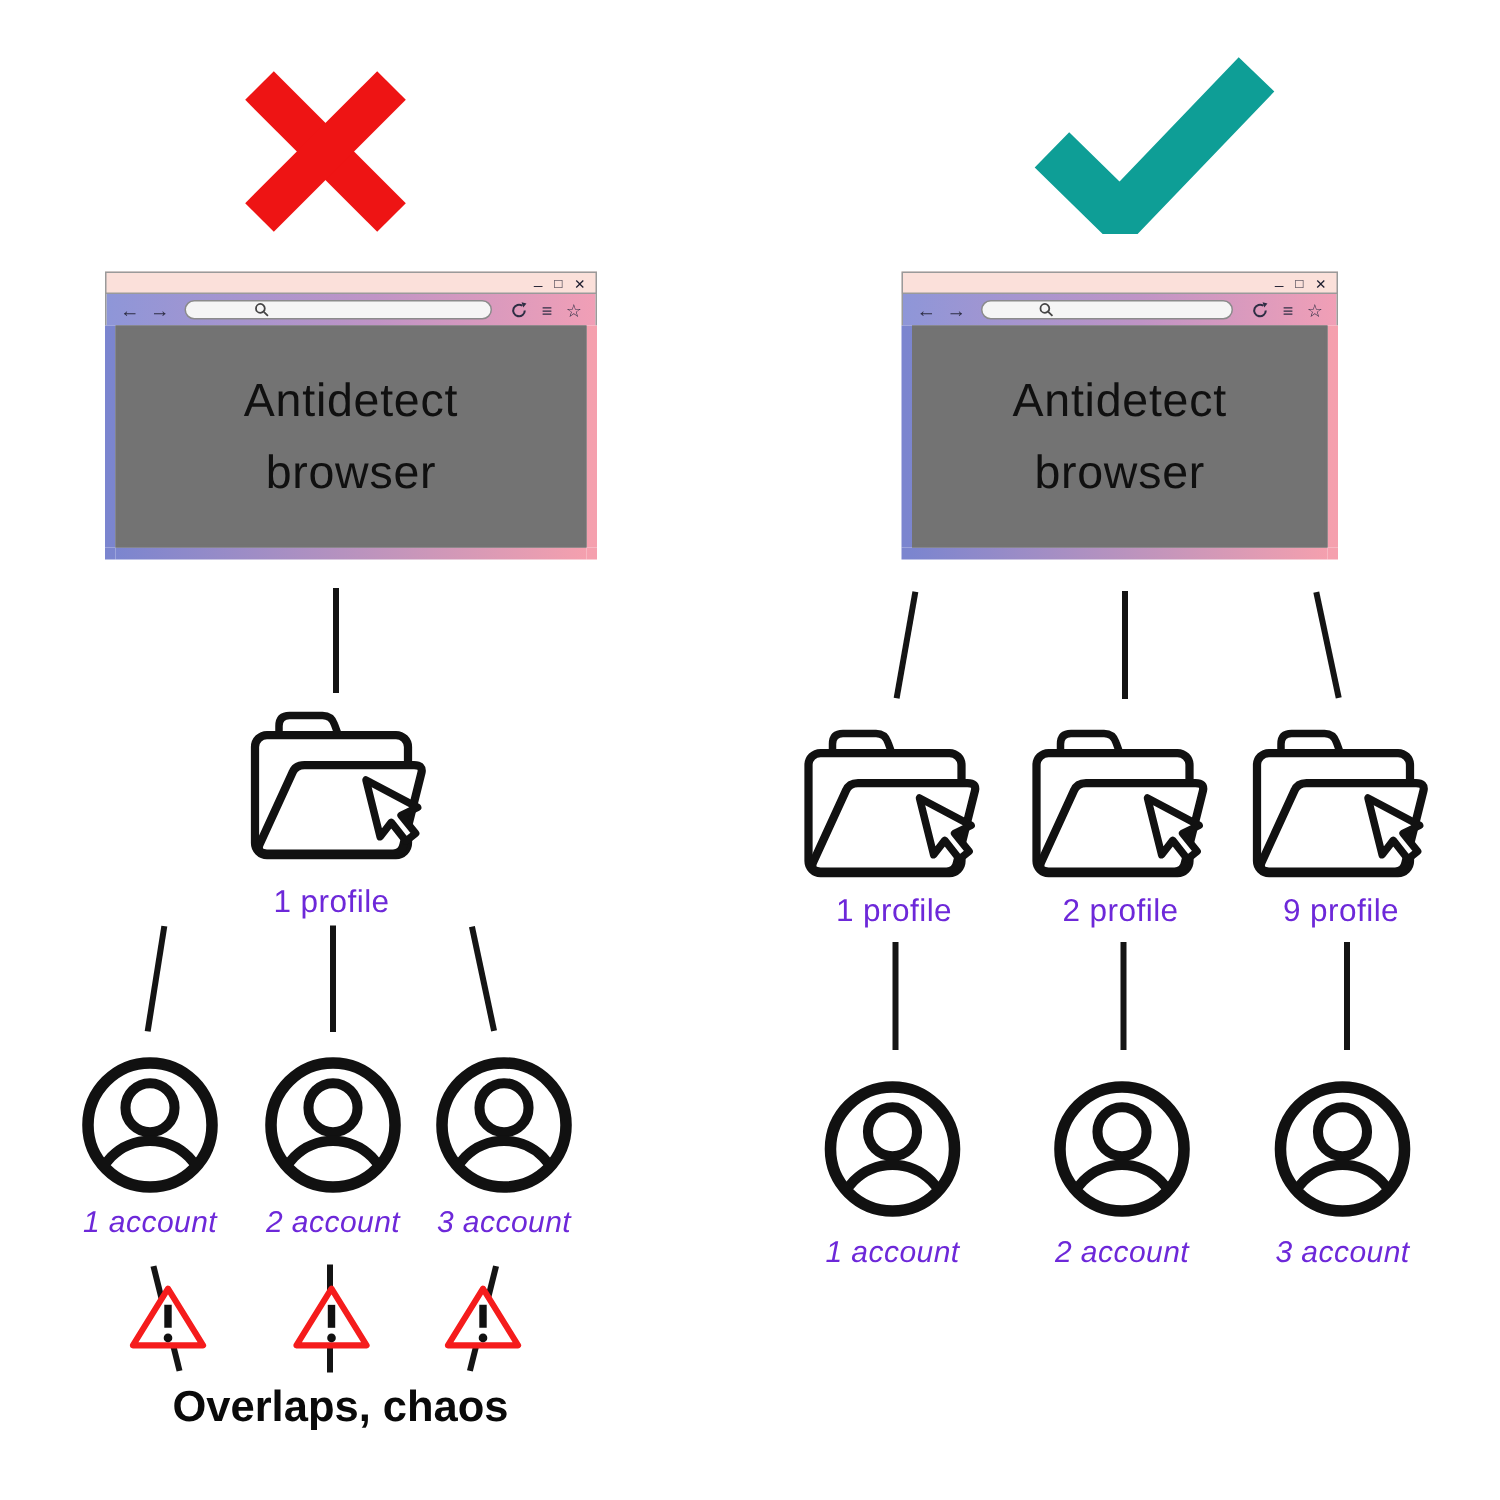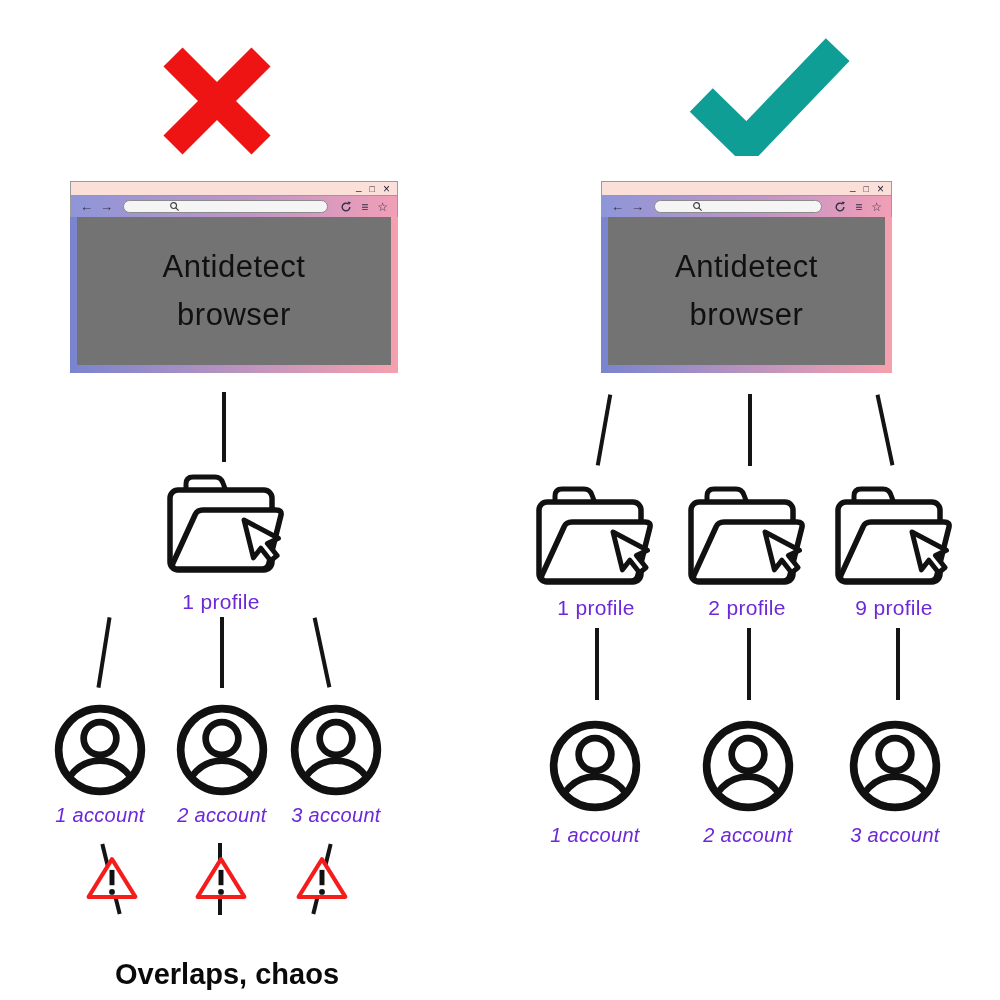--- a/index.html
+++ b/index.html
@@ -32,21 +32,21 @@
             border-style:solid;border-width:0 7px 8px 7px;
             border-image:linear-gradient(90deg,#7b85cf,#f5a0ae) 1;}
   .bwhite{width:100%;height:100%;background:#737373;border:2px solid #737373;box-sizing:border-box;
           display:flex;align-items:center;justify-content:center;text-align:center;}
   .btitle{font-size:31px;line-height:1.55;letter-spacing:.5px;color:#101010;max-width:82%;}
 
   .diaglabel{position:absolute;transform:translateX(-50%);white-space:nowrap;
              font-size:21px;color:#6d28d9;letter-spacing:.3px;text-align:right;}
   .acclabel{font-size:20px;font-style:italic;}
   .caption{position:absolute;transform:translateX(-50%);white-space:nowrap;
-           font-size:29px;font-weight:700;color:#0a0a0a;margin-top:36px;}
+           font-size:29px;font-weight:700;color:#0a0a0a;}
 </style>
 </head>
 <body>
 
 <svg width="0" height="0" style="position:absolute">
   <defs>
     <symbol id="sym-folder" viewBox="0 0 132 122">
       <path d="M24 30 V20 Q24 13 31 13 H53 Q59 13 61 19 L65 30 Z" fill="#fff" stroke="#111" stroke-width="5" stroke-linejoin="round"></path>
       <rect x="8" y="26" width="102" height="80" rx="8" fill="#fff" stroke="#111" stroke-width="5.5"></rect>
       <path d="M41 46 H114 Q120 46 119 51 L107 99 Q106 105 100 105 H16 Q9 105 11 99 L33 51 Q35 46 41 46 Z" fill="#fff" stroke="#111" stroke-width="5.5" stroke-linejoin="round"></path>

